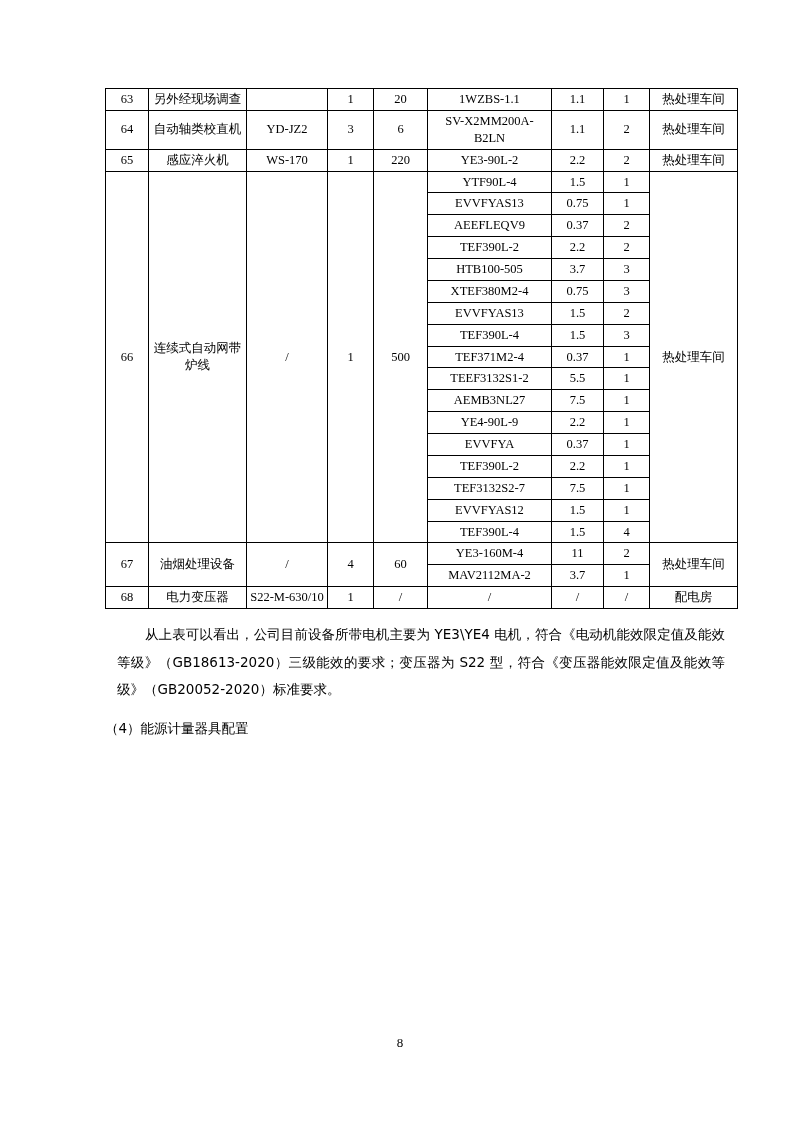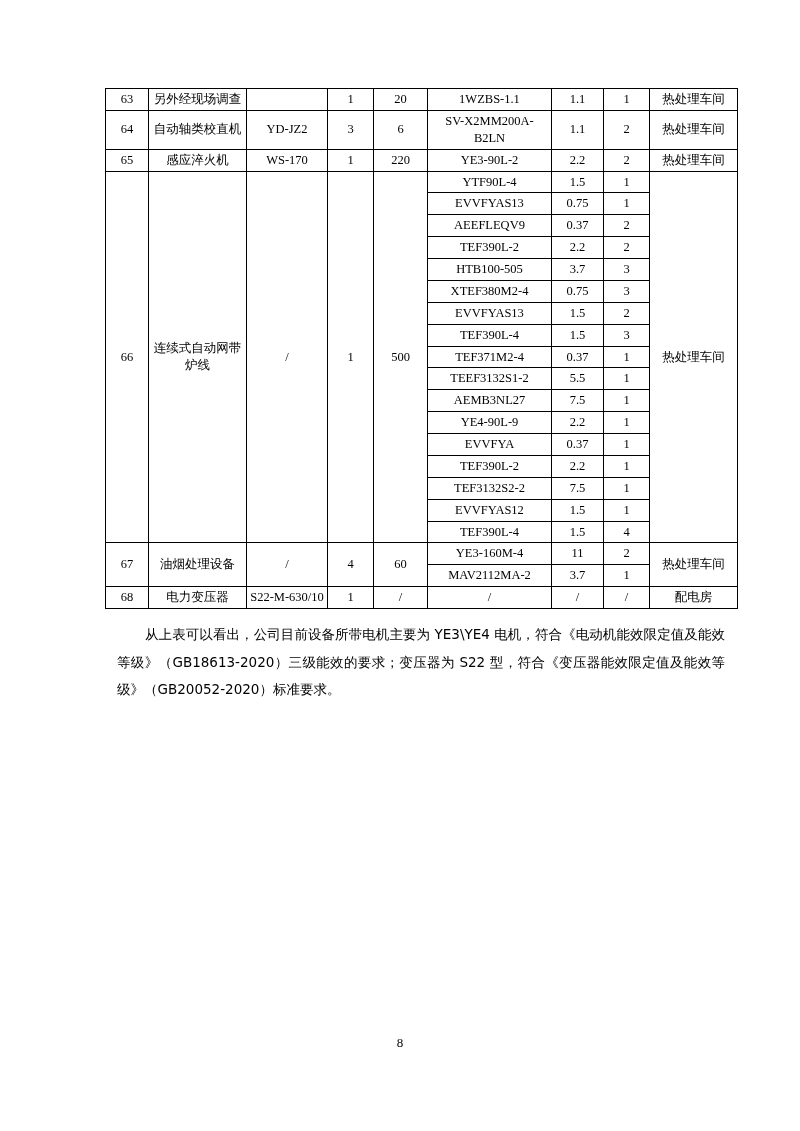--- a/index.html
+++ b/index.html
@@ -220,21 +220,21 @@
           <td class="num">EVVFYA</td>
           <td class="num">0.37</td>
           <td class="num">1</td>
         </tr>
         <tr>
           <td class="num">TEF390L-2</td>
           <td class="num">2.2</td>
           <td class="num">1</td>
         </tr>
         <tr>
-          <td class="num">TEF3132S2-2</td>
+          <td class="num">TEF3132S2-7</td>
           <td class="num">7.5</td>
           <td class="num">1</td>
         </tr>
         <tr>
           <td class="num">EVVFYAS12</td>
           <td class="num">1.5</td>
           <td class="num">1</td>
         </tr>
         <tr>
           <td class="num">TEF390L-4</td>
@@ -269,17 +269,20 @@
           <td class="num">/</td>
           <td class="num">/</td>
           <td class="cn">配电房</td>
         </tr>
       </tbody>
     </table>
 
     <div class="para-block">
       <p class="para indent">从上表可以看出，公司目前设备所带电机主要为 YE3\YE4 电机，符合《电动机能效限定值及能效等级》（GB18613-2020）三级能效的要求；变压器为 S22 型，符合《变压器能效限定值及能效等级》（GB20052-2020）标准要求。</p>
     </div>
+    <div>
+      <p class="section-head">（4）能源计量器具配置</p>
+    </div>
 
   </div>
 
   <div class="pagenum">8</div>
 </div>
 
 </body></html>

